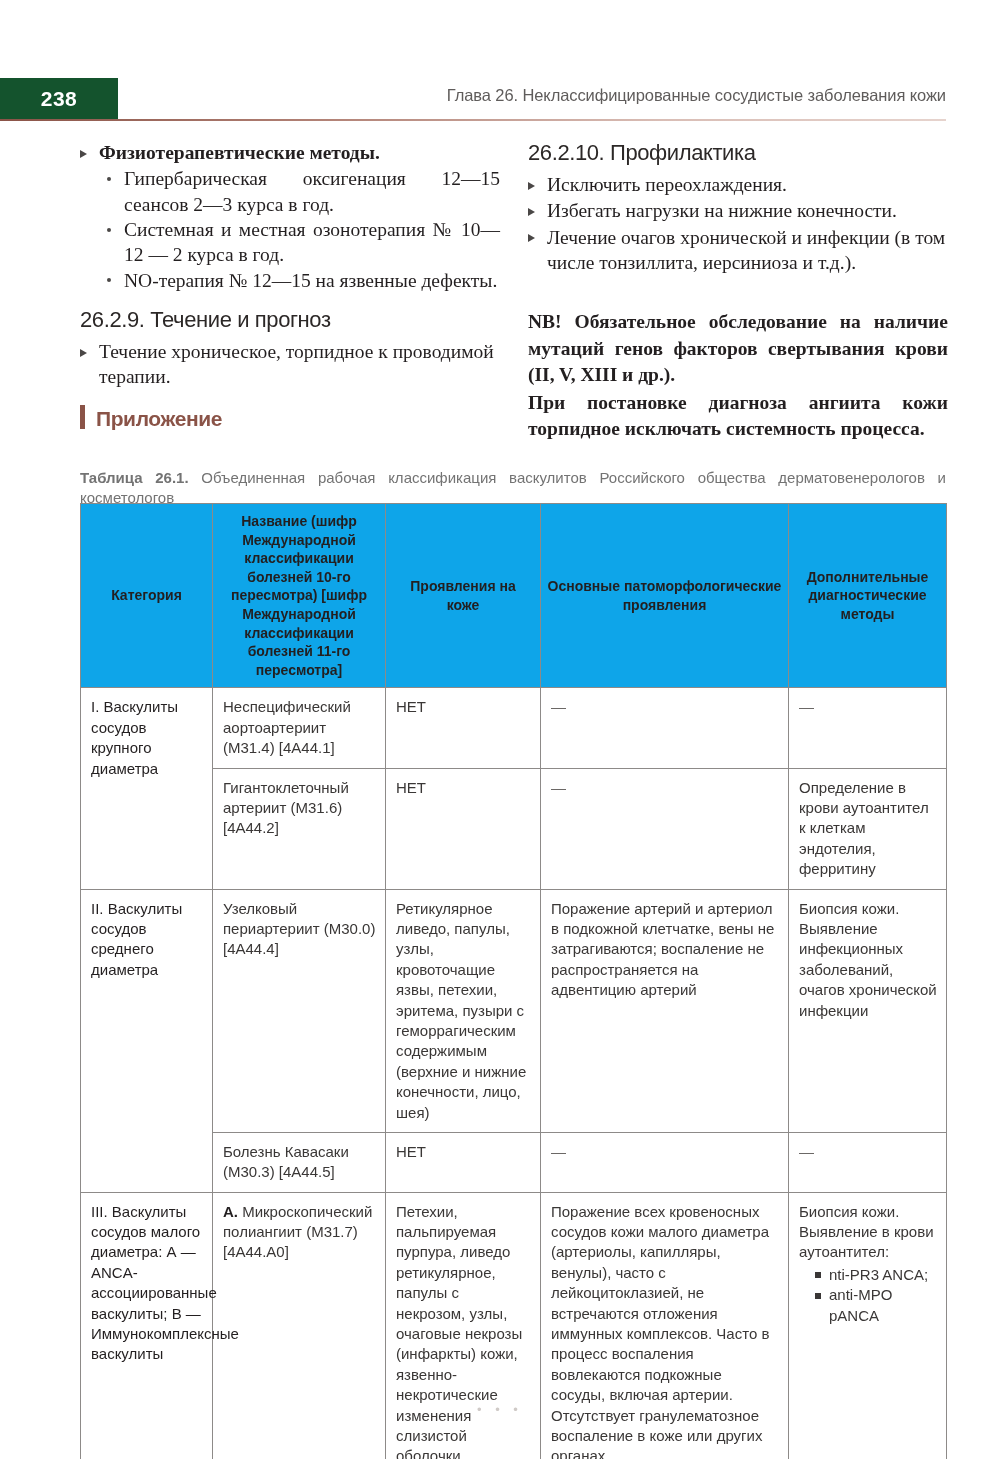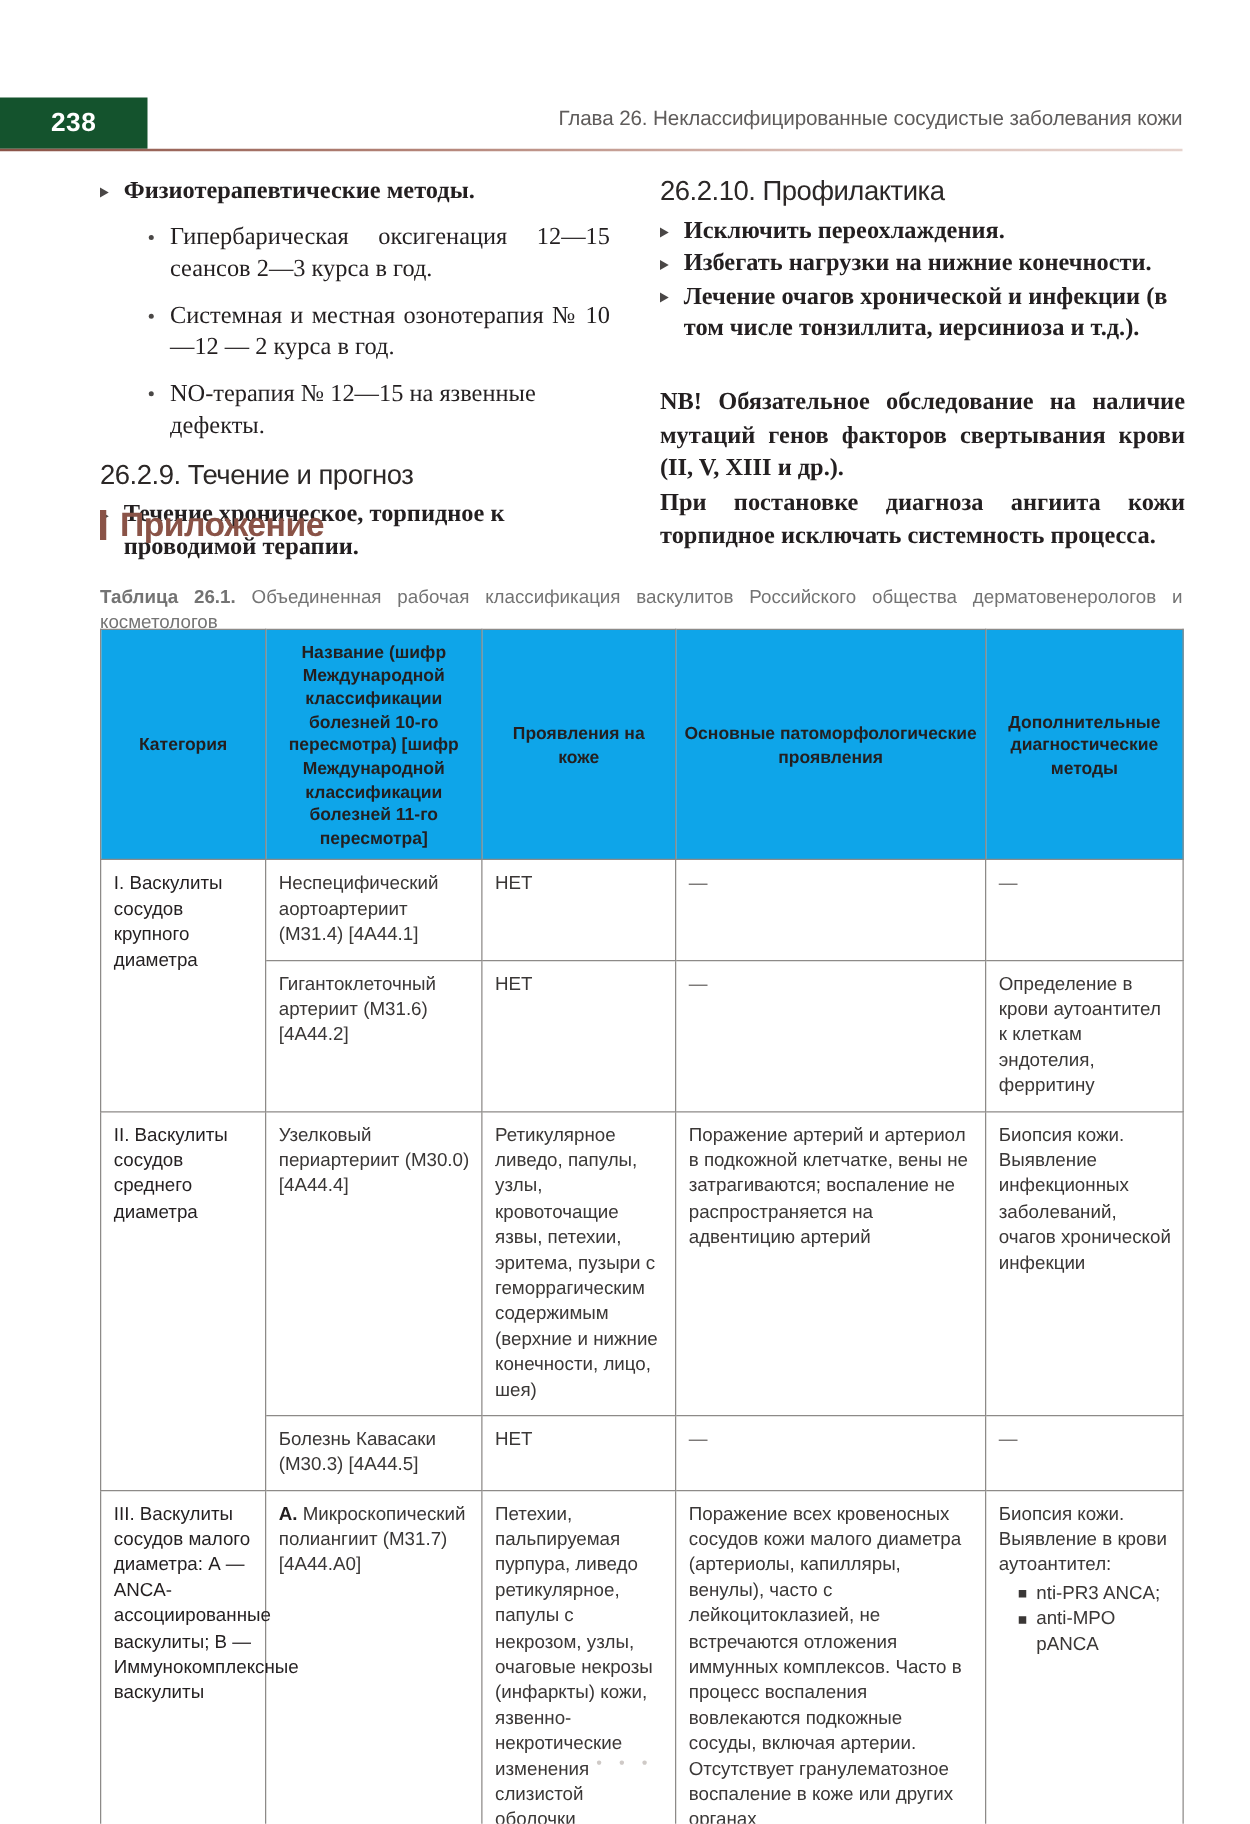--- a/index.html
+++ b/index.html
@@ -69,40 +69,39 @@
   .serif {
     font-family: "Liberation Serif", serif;
   }
 
   .lvl1 {
     position: relative;
     padding-left: 19px;
     font-size: 19.5px;
     line-height: 1.30;
     margin: 0 0 1px 0;
-    font-weight: bold;
   }
   .lvl1 .tri, .lvl1b .tri {
     position: absolute;
     left: 0;
     top: 0.50em;
     width: 0;
     height: 0;
     border-left: 7px solid #4a4746;
     border-top: 4.5px solid transparent;
     border-bottom: 4.5px solid transparent;
   }
   .lvl1.bold { font-weight: bold; }
 
   .lvl2 {
     position: relative;
     padding-left: 44px;
     font-size: 19.5px;
     line-height: 1.30;
-    margin: 12px;
+    margin: 0;
   }
   .lvl2 .dot {
     position: absolute;
     left: 27px;
     top: 0.54em;
     width: 4px;
     height: 4px;
     background: #4a4746;
     border-radius: 50%;
   }
@@ -125,21 +124,21 @@
     font-size: 19.5px;
     line-height: 1.34;
     text-align: justify;
   }
 
   
   .app-head {
     position: absolute;
     left: 80px;
     top: 405px;
-    font-size: 27px;
+    font-size: 21px;
     font-weight: bold;
     color: #8a5347;
     letter-spacing: -0.4px;
   }
   .app-head .bar {
     display: inline-block;
     width: 5px;
     height: 24px;
     background: #8a5347;
     margin-right: 11px;

